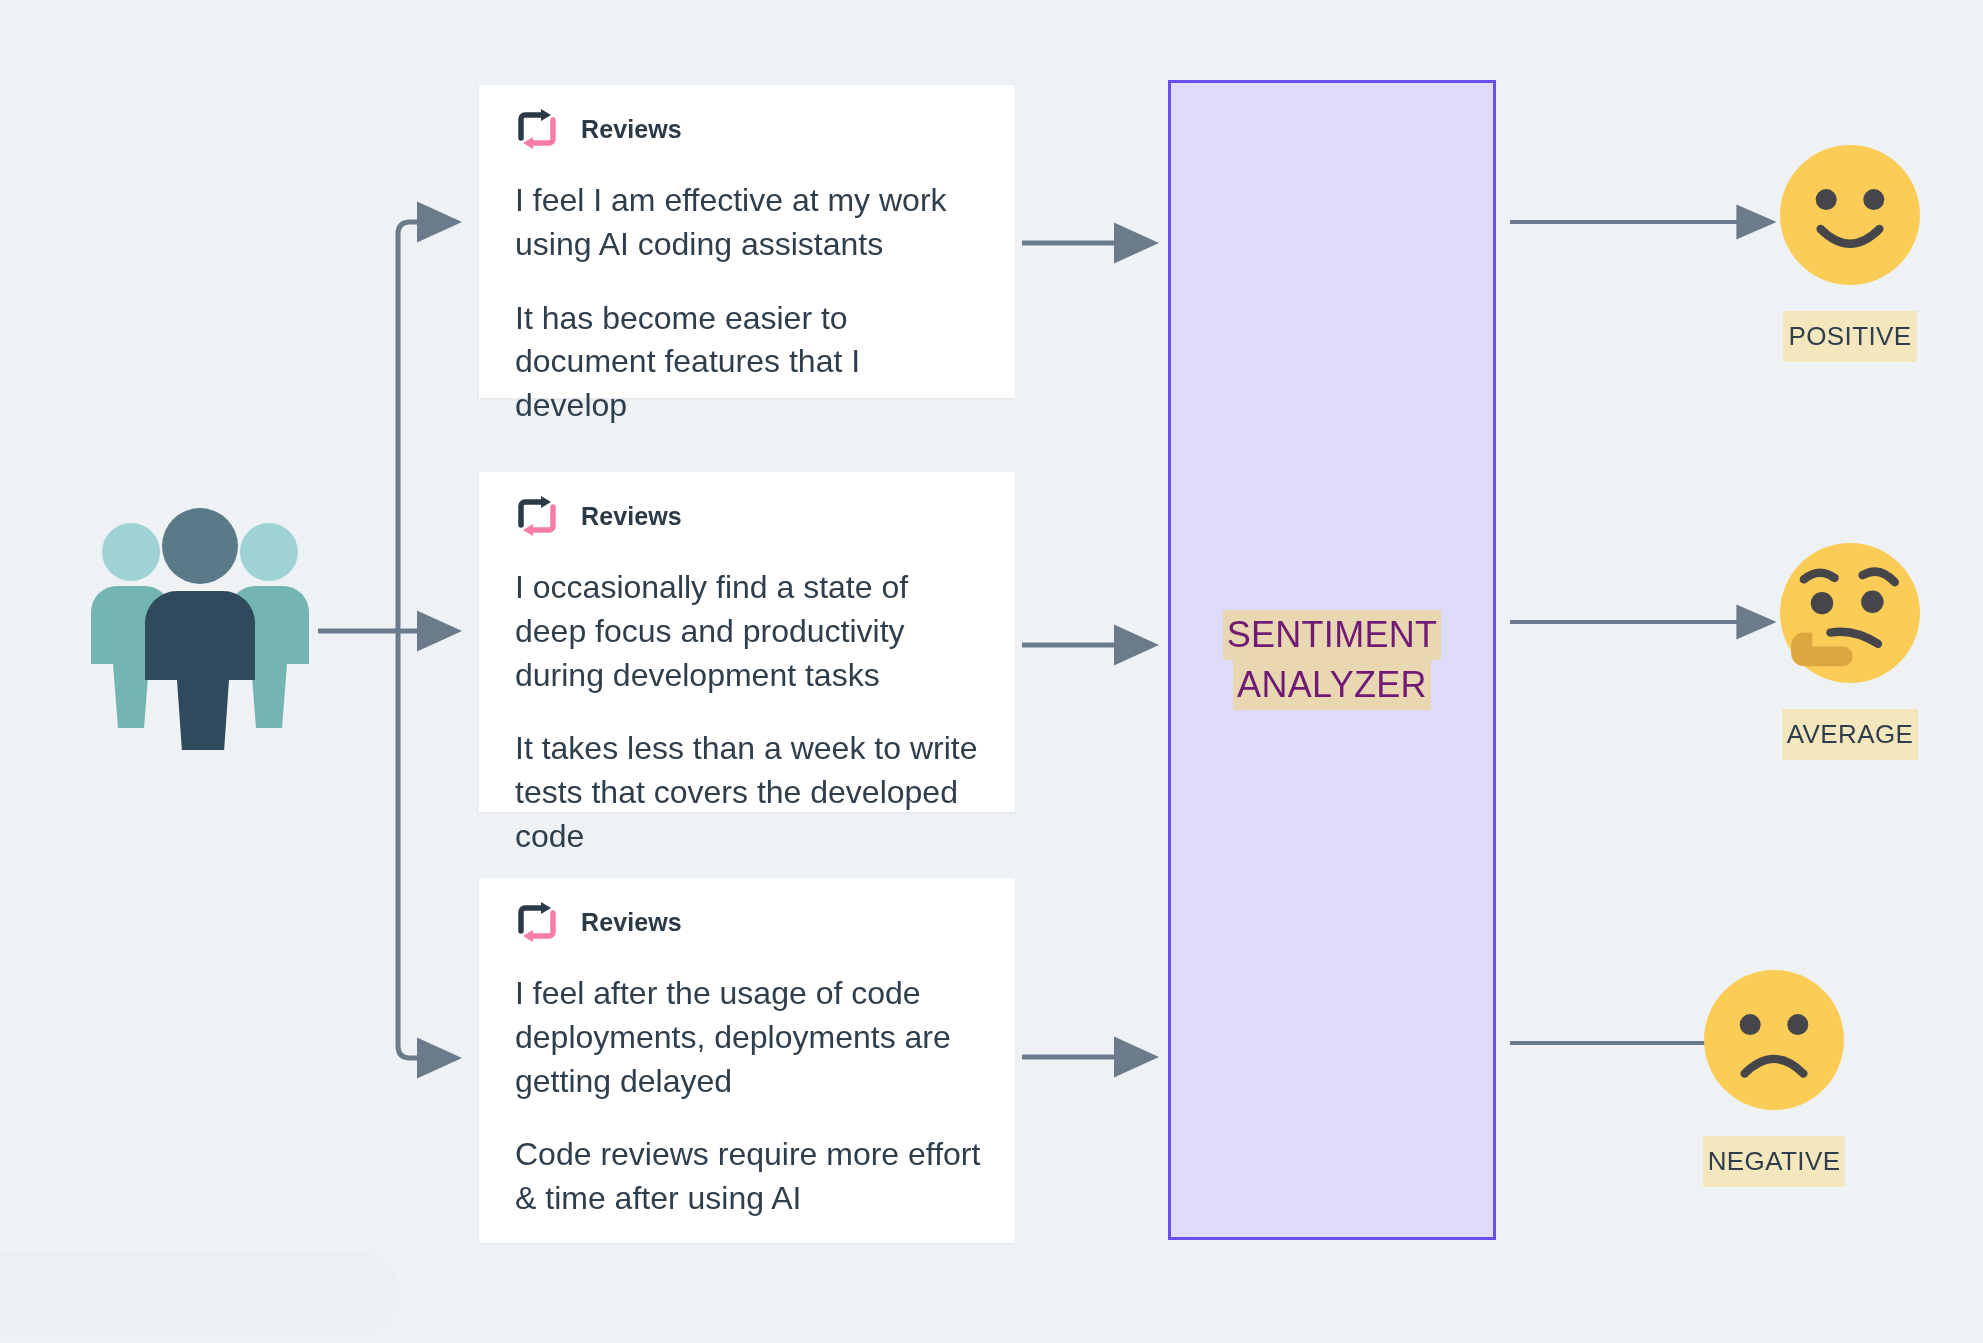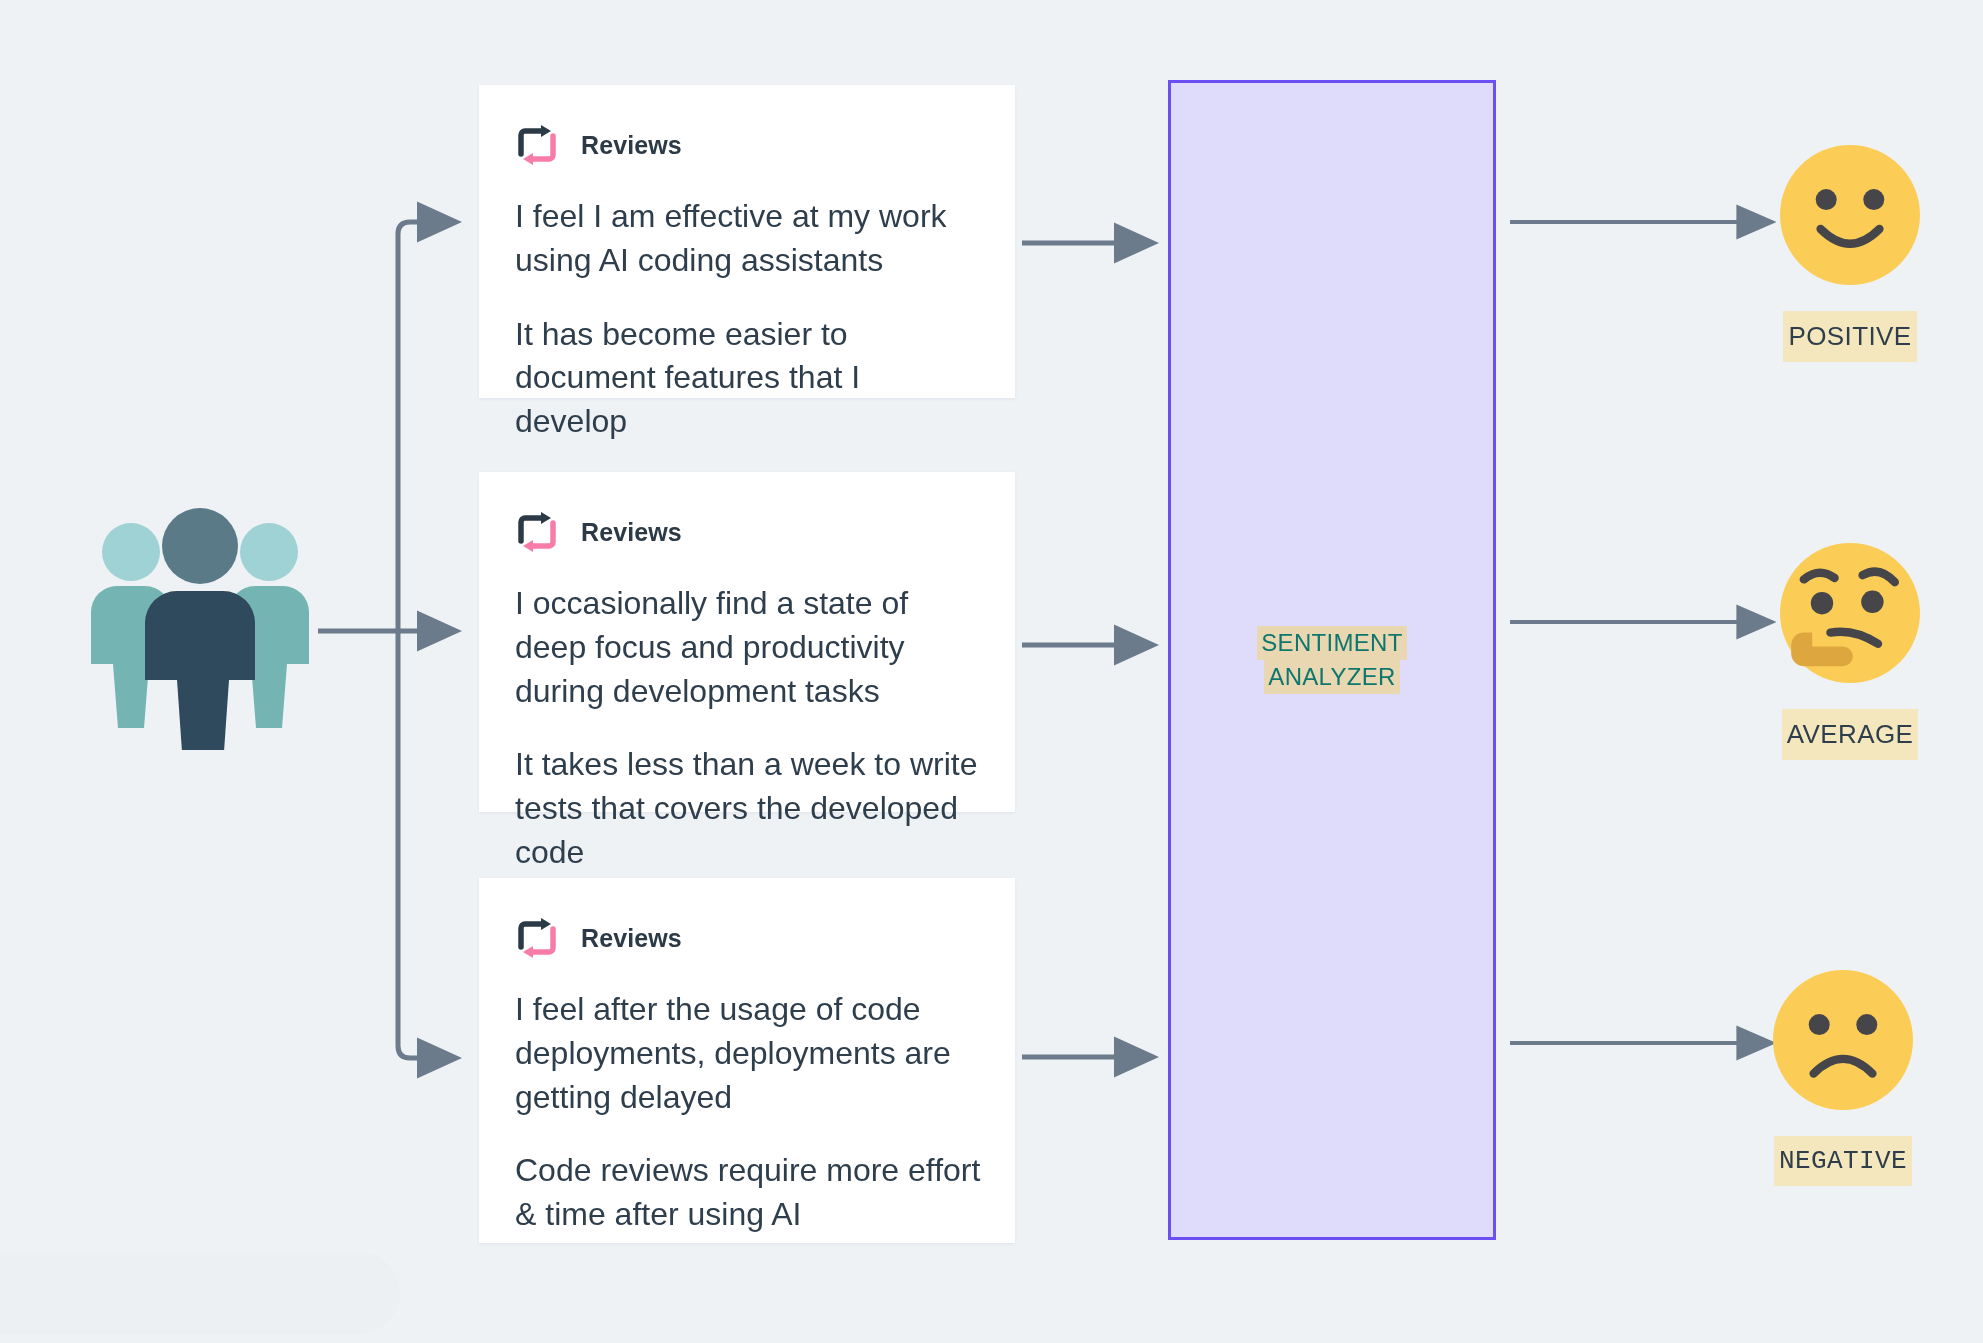--- a/index.html
+++ b/index.html
@@ -22,21 +22,21 @@
   .wires { position: absolute; inset: 0; width: 1983px; height: 1343px; }
 
   
   .people { position: absolute; left: 75px; top: 500px; width: 250px; height: 250px; }
 
   
   .card {
     position: absolute;
     background: #ffffff;
     box-shadow: 0 1px 3px rgba(45,62,80,.07);
-    padding: 40px 34px 34px 36px;
+    padding: 24px 34px 34px 36px;
   }
   .card-head { display: flex; align-items: center; gap: 22px; margin-bottom: 30px; }
   .card-title {
     font-size: 25px; font-weight: 700; color: #2b3a46; letter-spacing: .1px;
   }
   .card-body { }
   .review-line {
     font-size: 32px; line-height: 1.37; color: #2f3e4c;
     margin-bottom: 30px;
   }
@@ -48,32 +48,32 @@
 
   
   .analyzer {
     position: absolute; left: 1168px; top: 80px;
     width: 328px; height: 1160px;
     background: #dedcfa;
     border: 3px solid #6b4ff3;
     display: flex; align-items: center; justify-content: center;
   }
   .analyzer-label {
-    text-align: center; font-size: 24px; line-height: 1.32;
-    color: #0f766e; letter-spacing: .3px;
+    text-align: center; font-size: 36px; line-height: 1.32;
+    color: #701a75; letter-spacing: .3px;
   }
   .analyzer-label span {
     background: #e8d7b0; padding: 1px 4px; display: inline-block;
   }
 
   
   .outcome { position: absolute; width: 230px; text-align: center; }
   #outcome-0 { left: 1735px; top: 145px; }
   #outcome-1 { left: 1735px; top: 543px; }
-  #outcome-2 { left: 1728px; top: 970px; font-family: Liberation Mono, monospace; }
+  #outcome-2 { left: 1659px; top: 970px; }
   .face { width: 140px; height: 140px; margin: 0 auto; display: block; }
   .outcome-label {
     margin-top: 26px; font-size: 26px; color: #2f3e4c;
     letter-spacing: .4px; display: inline-block;
     background: #f4e7bd; padding: 10px 5px;
   }
 </style>
 </head>
 <body>
 

